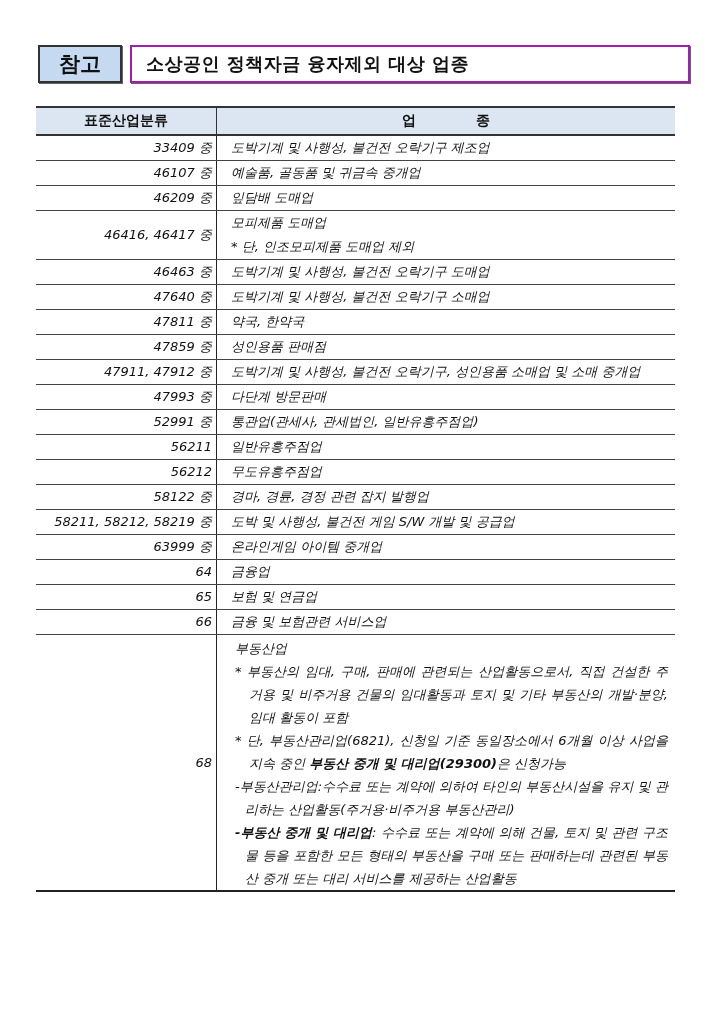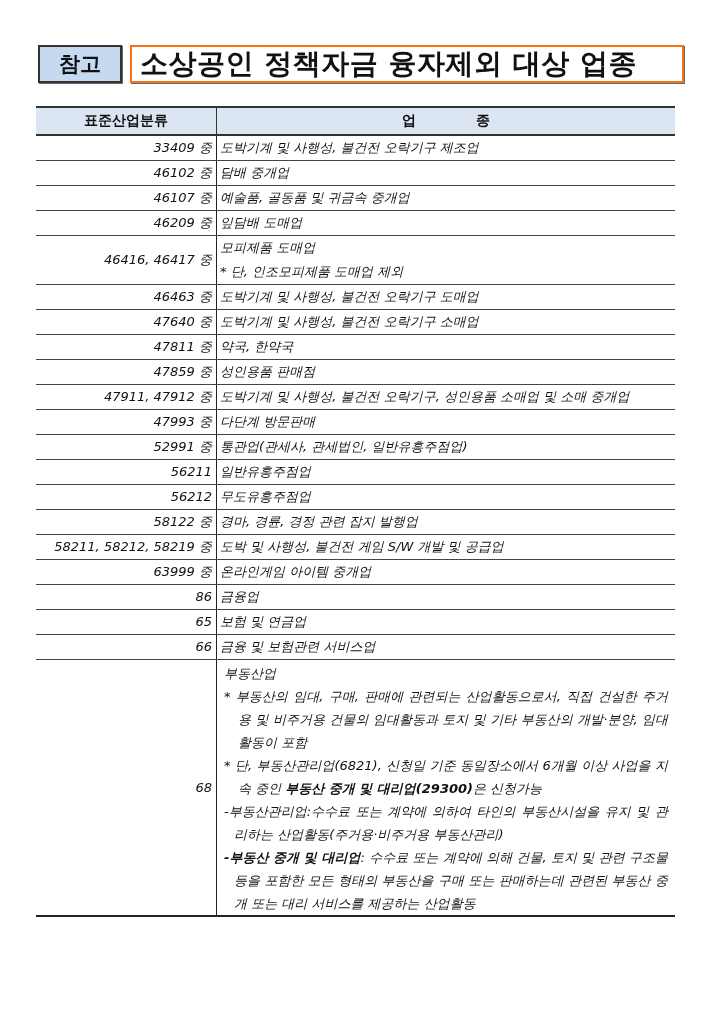--- a/index.html
+++ b/index.html
@@ -1,28 +1,28 @@
 <!DOCTYPE html>
 <html><head>
 <meta charset="utf-8">
 <style>
   html, body { margin:0; padding:0; background:#ffffff; }
   body { width:728px; height:1028px; position:relative; font-family:"DejaVu Sans", sans-serif; color:#111; }
   .title-wrap { position:absolute; top:45px; left:38px; width:638px; height:54px; }
   .tag { position:absolute; left:0; top:0; width:80px; height:34px; background:#c5d9f1; border:2px solid #333; box-shadow:1px 1px 0 #666;
          font-weight:bold; font-size:21px; text-align:center; line-height:34px; }
-  .title { position:absolute; left:92px; top:0; width:542px; height:34px; border:2px solid #f97316; box-shadow:1px 1px 0 #666;
-           font-weight:bold; font-size:28px; line-height:34px; padding-left:8px; box-sizing:content-box; letter-spacing:0.5px; }
+  .title { position:absolute; left:92px; top:0; width:542px; height:34px; border:2px solid #a21caf; box-shadow:1px 1px 0 #666;
+           font-weight:bold; font-size:18px; line-height:34px; padding-left:14px; box-sizing:content-box; letter-spacing:0.5px; }
   table { position:absolute; left:36px; top:106px; width:639px; border-collapse:collapse; font-size:13px; }
   th { background:#dce6f2; font-weight:bold; font-size:14px; height:24px; border-top:2px solid #333; border-bottom:2px solid #333; }
   th.c1 { border-right:1px solid #333; width:178px; }
   th .sp { letter-spacing:60px; }
   td { border-bottom:1px solid #444; height:24px; padding:0 3px; vertical-align:middle; line-height:24px;font-style:italic; }
   td.code { text-align:right; border-right:1px solid #222; padding-right:4px; white-space:nowrap; }
-  td.desc { padding-left:3px; }
+  td.desc { padding-left:14px; }
   tr.last td { border-bottom:2px solid #222; }
   .note { display:block; }
   .para { line-height:23px; text-align:justify; padding:2px 4px 0 4px; }
   .ind { padding-left:14px; text-indent:-14px; }
   .ind2 { padding-left:10px; text-indent:-10px; }
   b { font-weight:bold; }
 </style>
 </head>
 <body>
 
@@ -35,24 +35,20 @@
   <thead>
     <tr>
       <th class="c1">표준산업분류</th>
       <th><span class="sp">업</span>종</th>
     </tr>
   </thead>
   <tbody id="tbody">
     <tr>
         <td class="code">33409 중</td>
         <td class="desc">도박기계 및 사행성, 불건전 오락기구 제조업</td>
-      </tr>
-      <tr>
-        <td class="code">46102 중</td>
-        <td class="desc">담배 중개업</td>
       </tr>
       <tr>
         <td class="code">46107 중</td>
         <td class="desc">예술품, 골동품 및 귀금속 중개업</td>
       </tr>
       <tr>
         <td class="code">46209 중</td>
         <td class="desc">잎담배 도매업</td>
       </tr>
       <tr>
@@ -104,21 +100,21 @@
       </tr>
       <tr>
         <td class="code">58211, 58212, 58219 중</td>
         <td class="desc">도박 및 사행성, 불건전 게임 S/W 개발 및 공급업</td>
       </tr>
       <tr>
         <td class="code">63999 중</td>
         <td class="desc">온라인게임 아이템 중개업</td>
       </tr>
       <tr>
-        <td class="code">86</td>
+        <td class="code">64</td>
         <td class="desc">금융업</td>
       </tr>
       <tr>
         <td class="code">65</td>
         <td class="desc">보험 및 연금업</td>
       </tr>
       <tr>
         <td class="code">66</td>
         <td class="desc">금융 및 보험관련 서비스업</td>
       </tr>

